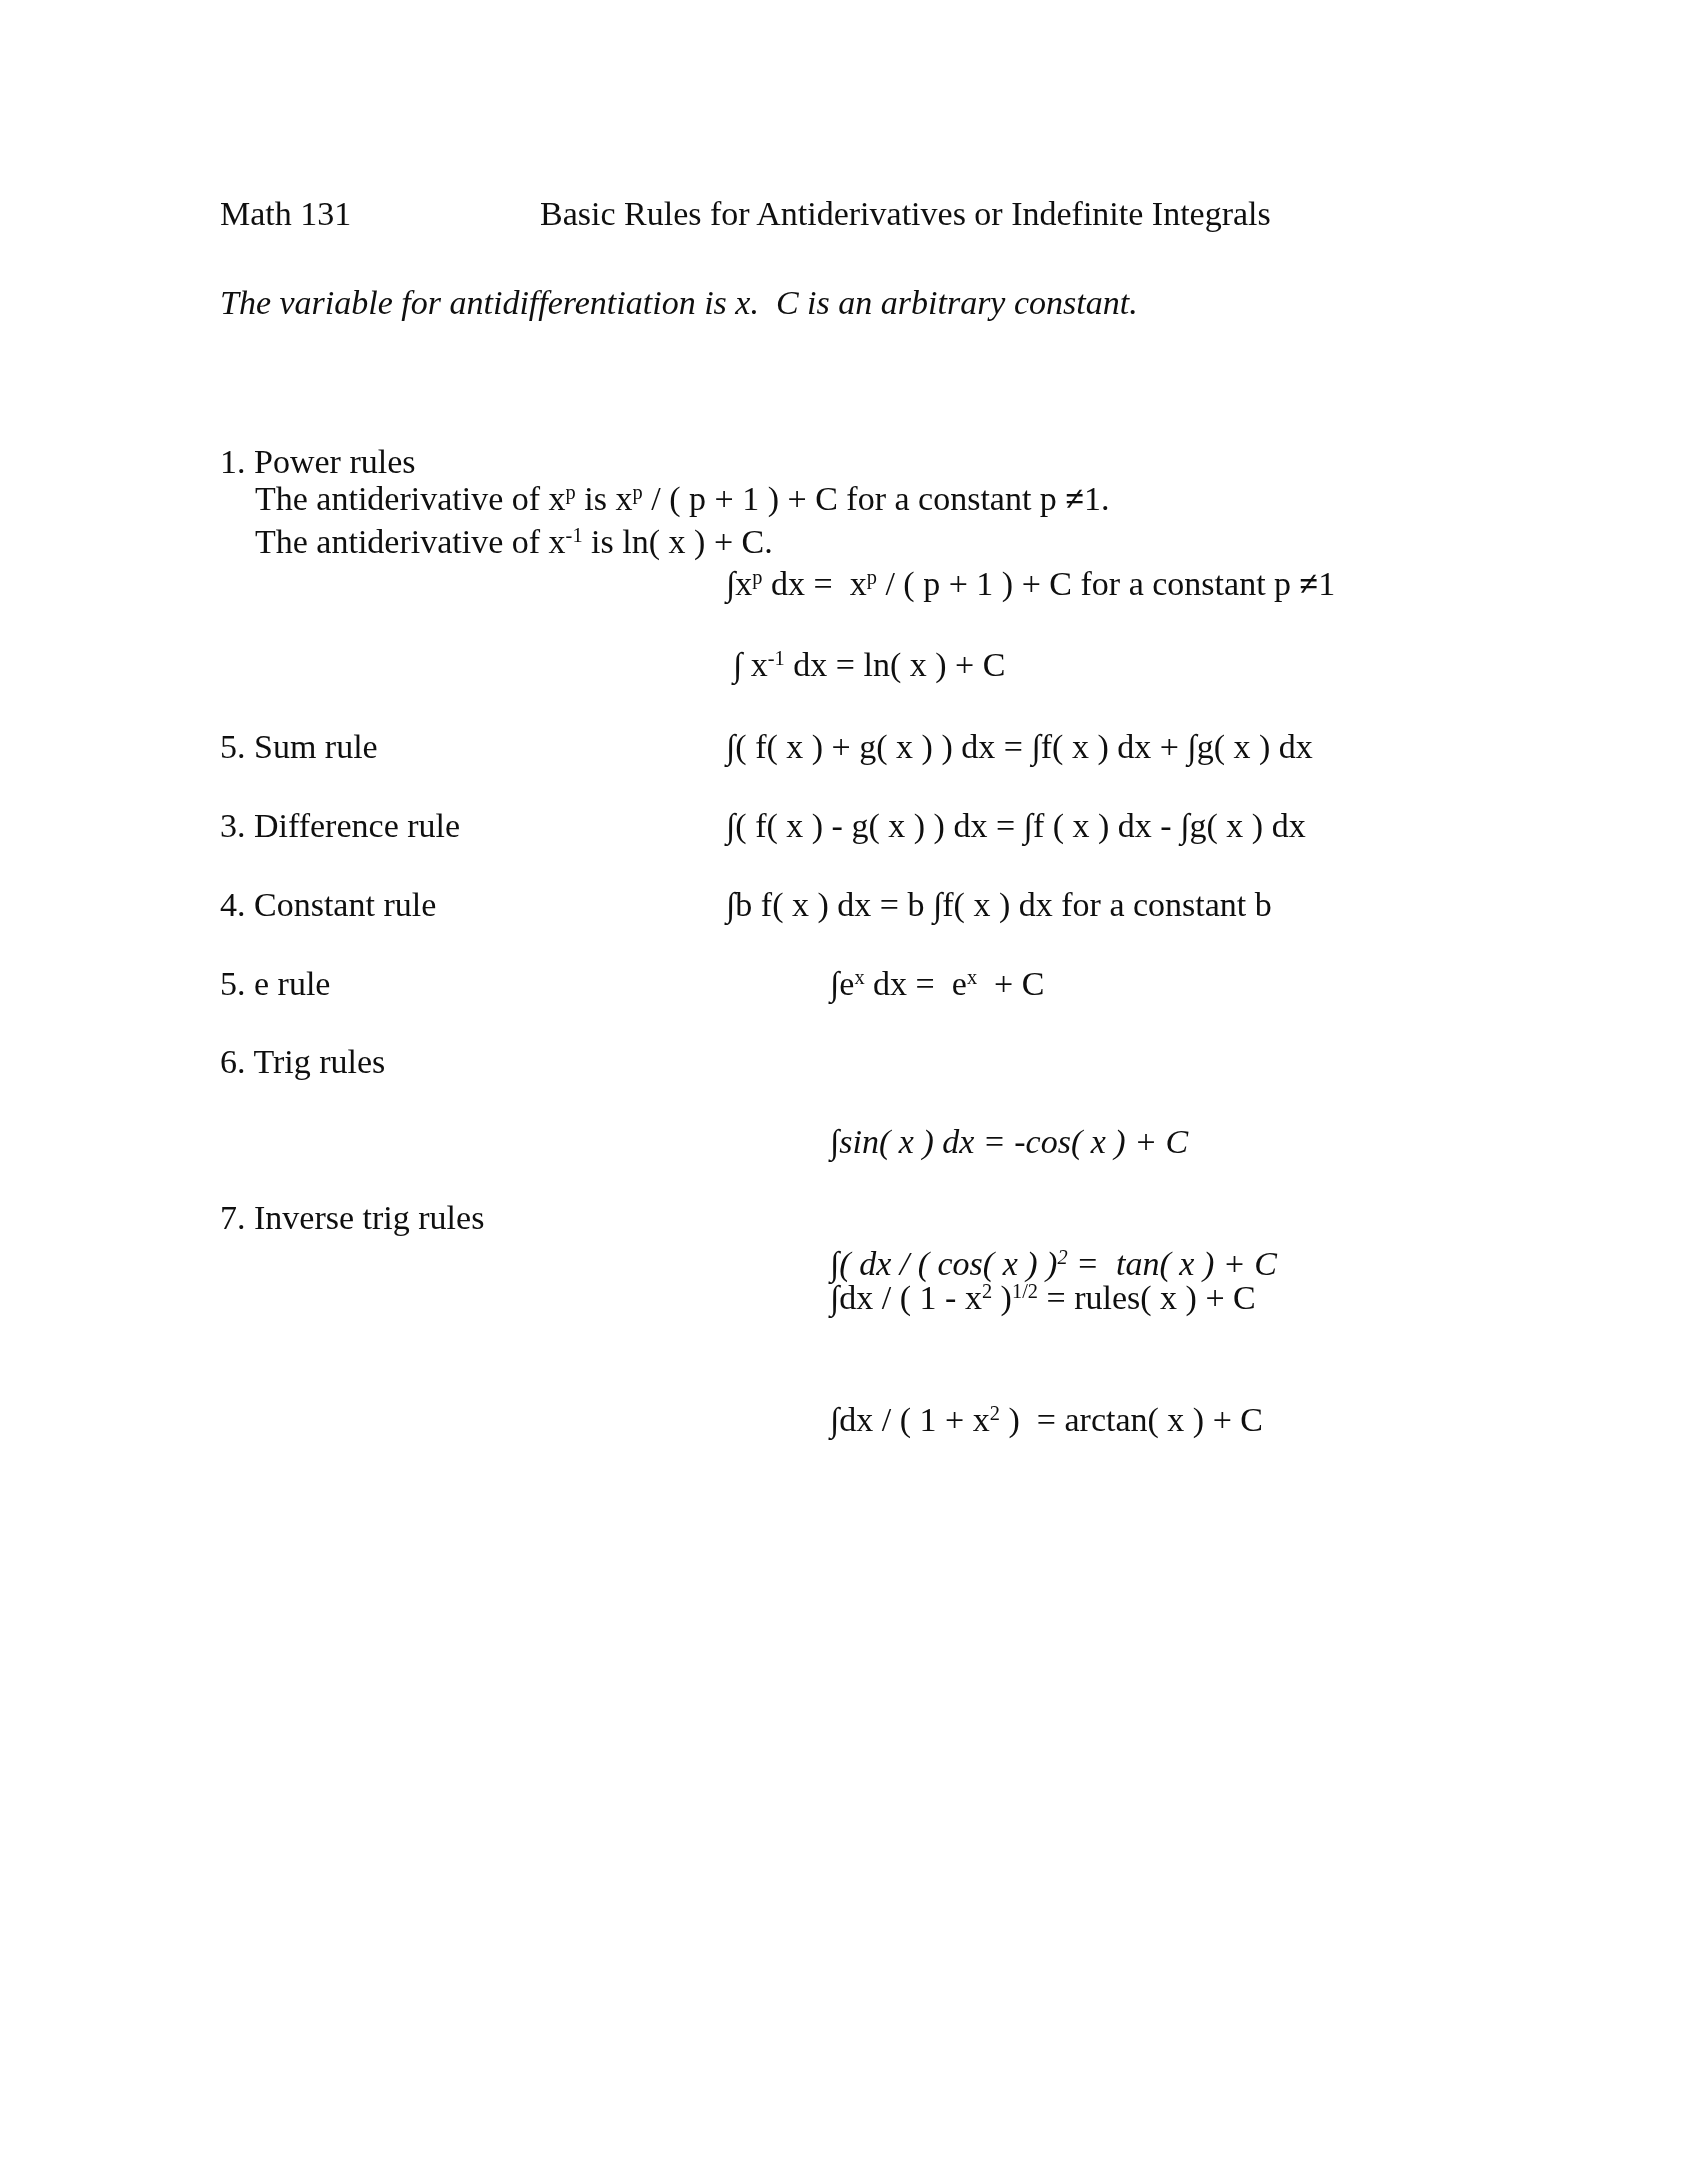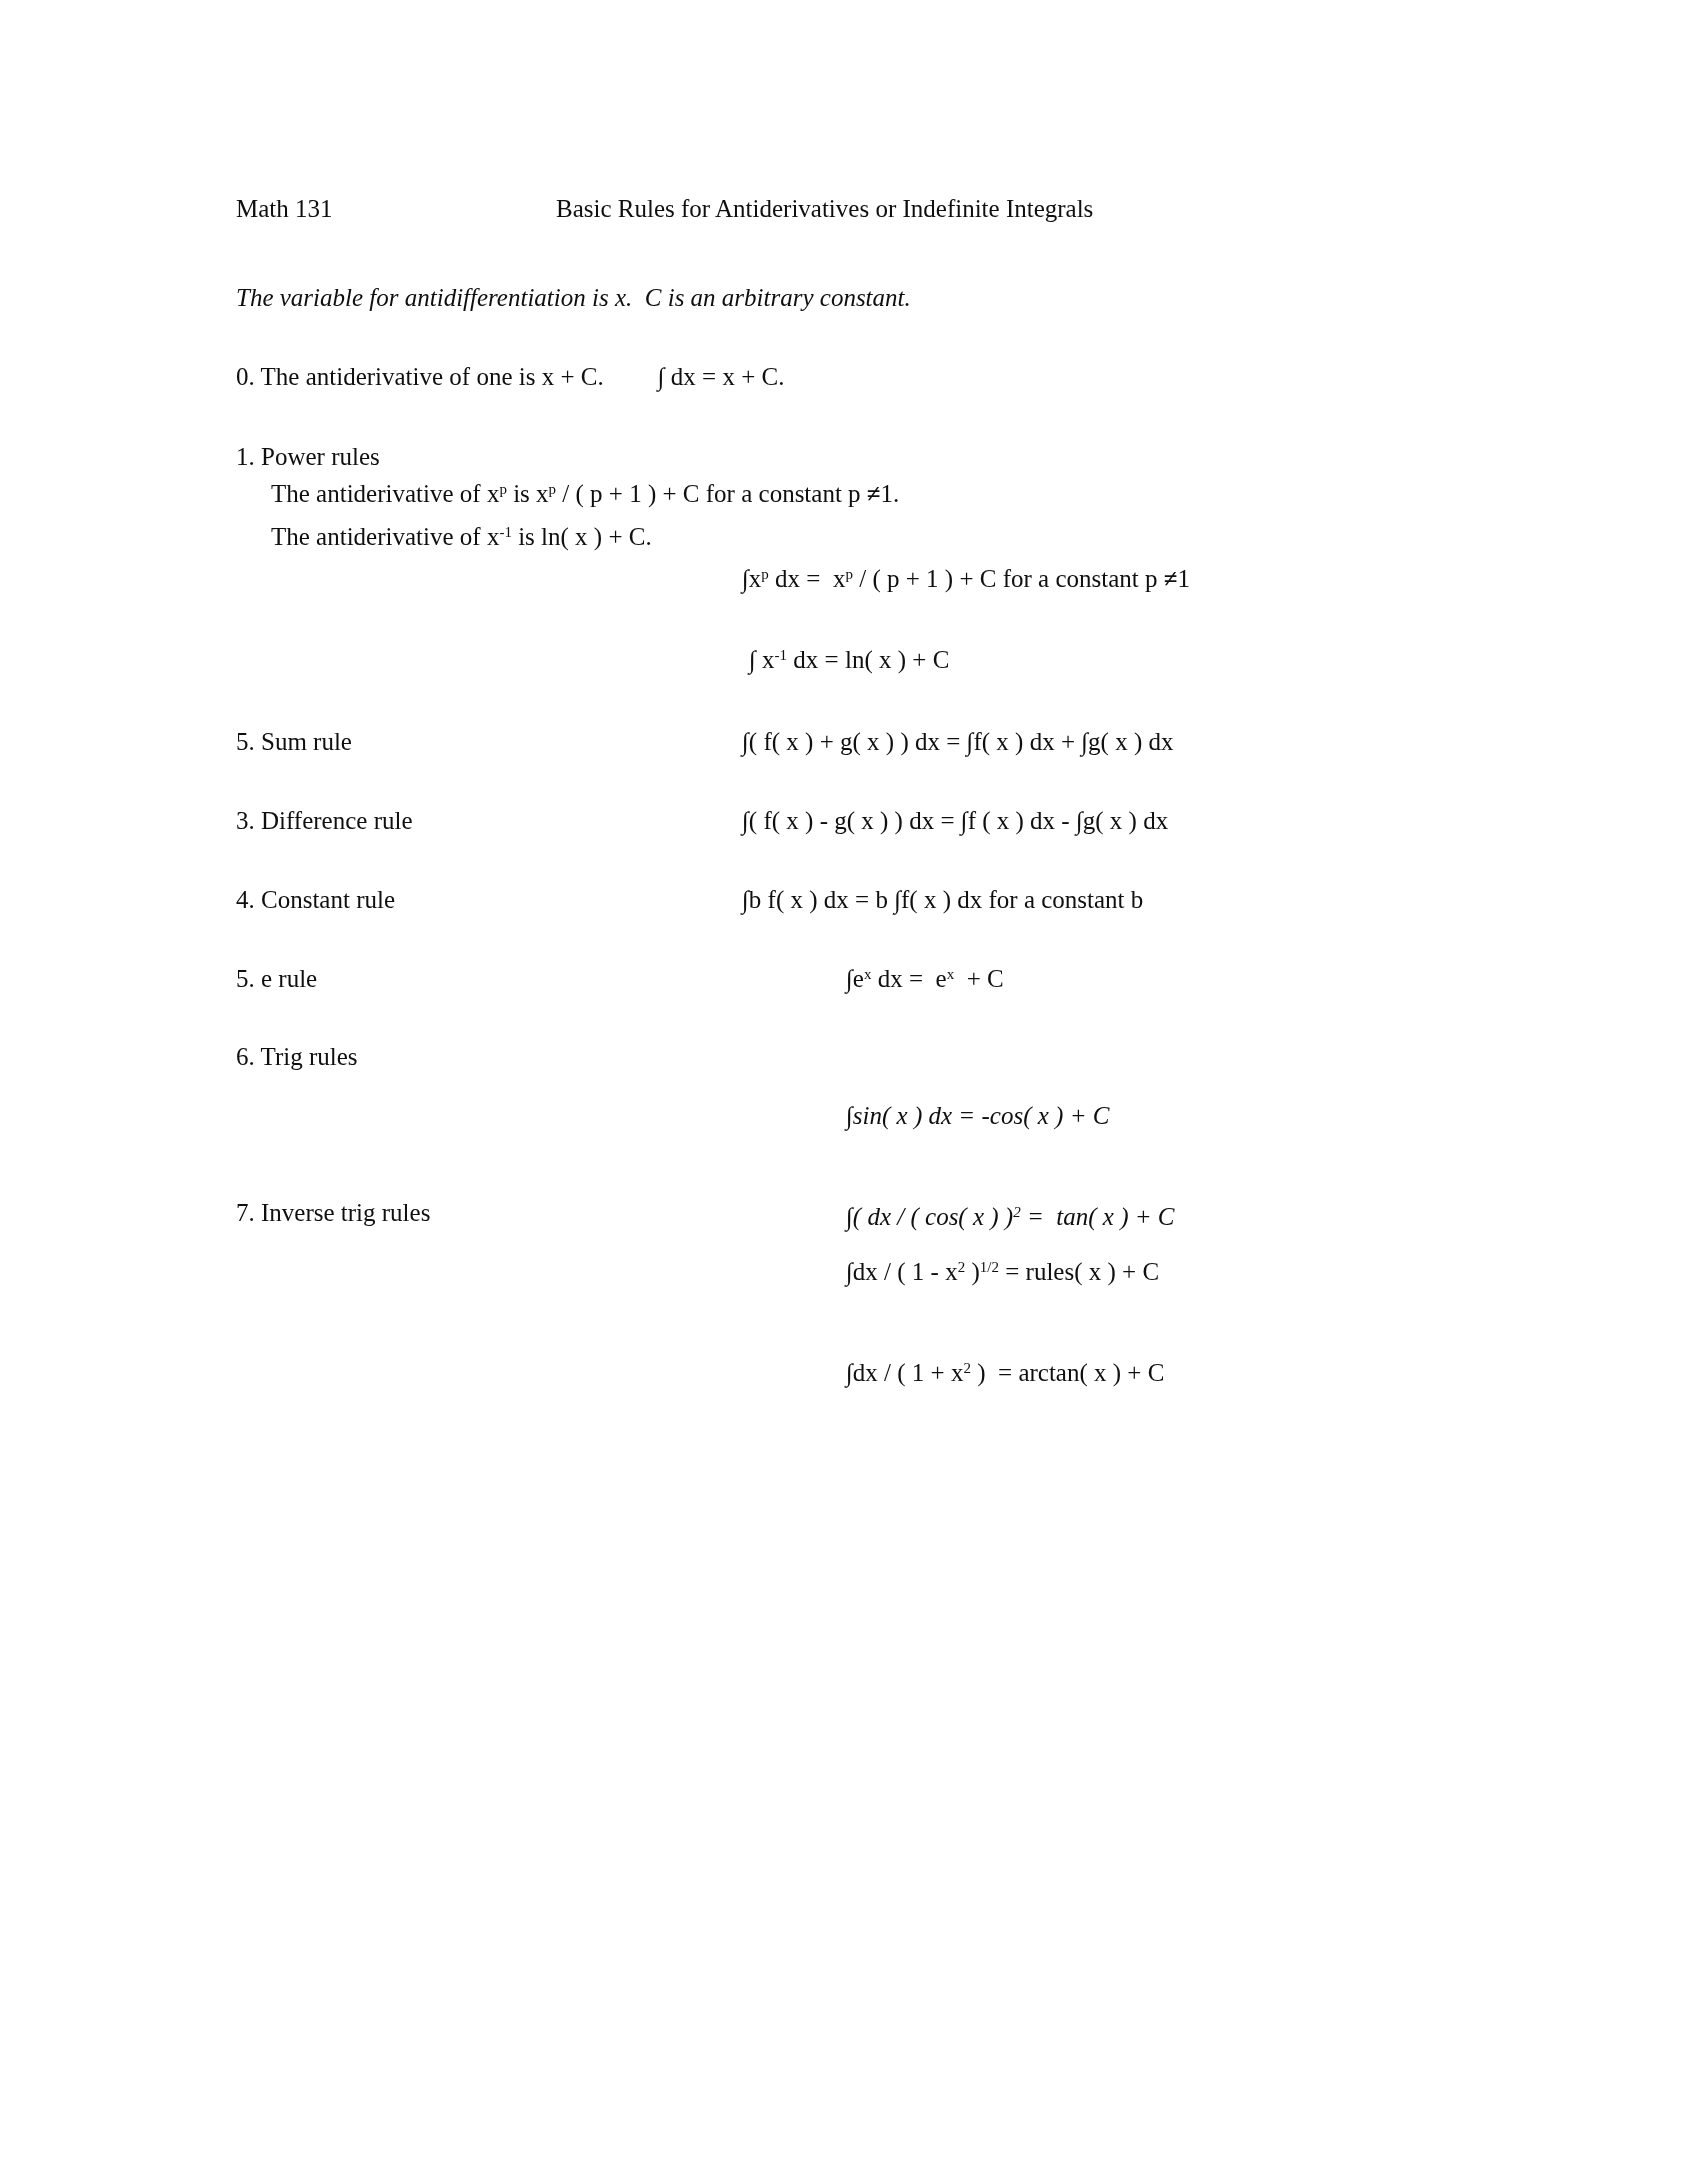--- a/index.html
+++ b/index.html
@@ -9,24 +9,23 @@
   body {
     background: #ffffff;
     font-family: "Liberation Serif", "DejaVu Serif", serif;
   }
   .page {
     position: relative;
     width: 1392px;
     height: 2178px;
     background: #ffffff;
     color: #0f0f0f;
-    font-size: 25px;
+    font-size: 34px;
     line-height: 1.18;
     overflow: hidden;
-    margin-left: 16px;
   }
   .line {
     position: absolute;
     white-space: pre;
   }
   .row0 {
     position: absolute;
     display: flex;
     column-gap: 54px;
     white-space: pre;
@@ -47,24 +46,20 @@
 </head>
 <body>
 
 <div class="page" style="background: rgb(255, 255, 255); color: rgb(15, 15, 15);">
 
   <div class="line" style="left:220px; top:194px;">Math 131</div>
   <div class="line" style="left:540px; top:194px;">Basic Rules for Antiderivatives or Indefinite Integrals</div>
 
   <div class="line" style="left:220px; top:283px;font-style:italic;">The variable for antidifferentiation is x.  C is an arbitrary constant.</div>
 
-  <div class="row0" style="left:220px; top:362px;">
-    <span>0. The antiderivative of one is x + C.</span>
-    <span>∫ dx = x + C.</span>
-  </div>
 
   <div class="line" style="left:220px; top:442px;">1. Power rules</div>
   <div class="line" style="left:255px; top:479px;"><span>The antiderivative of x</span><span class="sup">p</span><span> is x</span><span class="sup">p</span><span> / ( p + 1 ) + C for a constant p </span><span class="b">≠</span><span>1.</span></div>
   <div class="line" style="left:255px; top:522px;"><span>The antiderivative of x</span><span class="sup">-1</span><span> is ln( x ) + C.</span></div>
   <div class="line" style="left:726px; top:564px;"><span>∫x</span><span class="sup">p</span><span> dx =  x</span><span class="sup">p</span><span> / ( p + 1 ) + C for a constant p </span><span class="b">≠</span><span>1</span></div>
   <div class="line" style="left:733px; top:645px;"><span>∫ x</span><span class="sup">-1</span><span> dx = ln( x ) + C</span></div>
 
   <div class="line" style="left:220px; top:727px;">5. Sum rule</div>
   <div class="line" style="left:726px; top:727px;"><span>∫( f( x ) + g( x ) ) dx = ∫f( x ) dx + ∫g( x ) dx</span></div>
 

